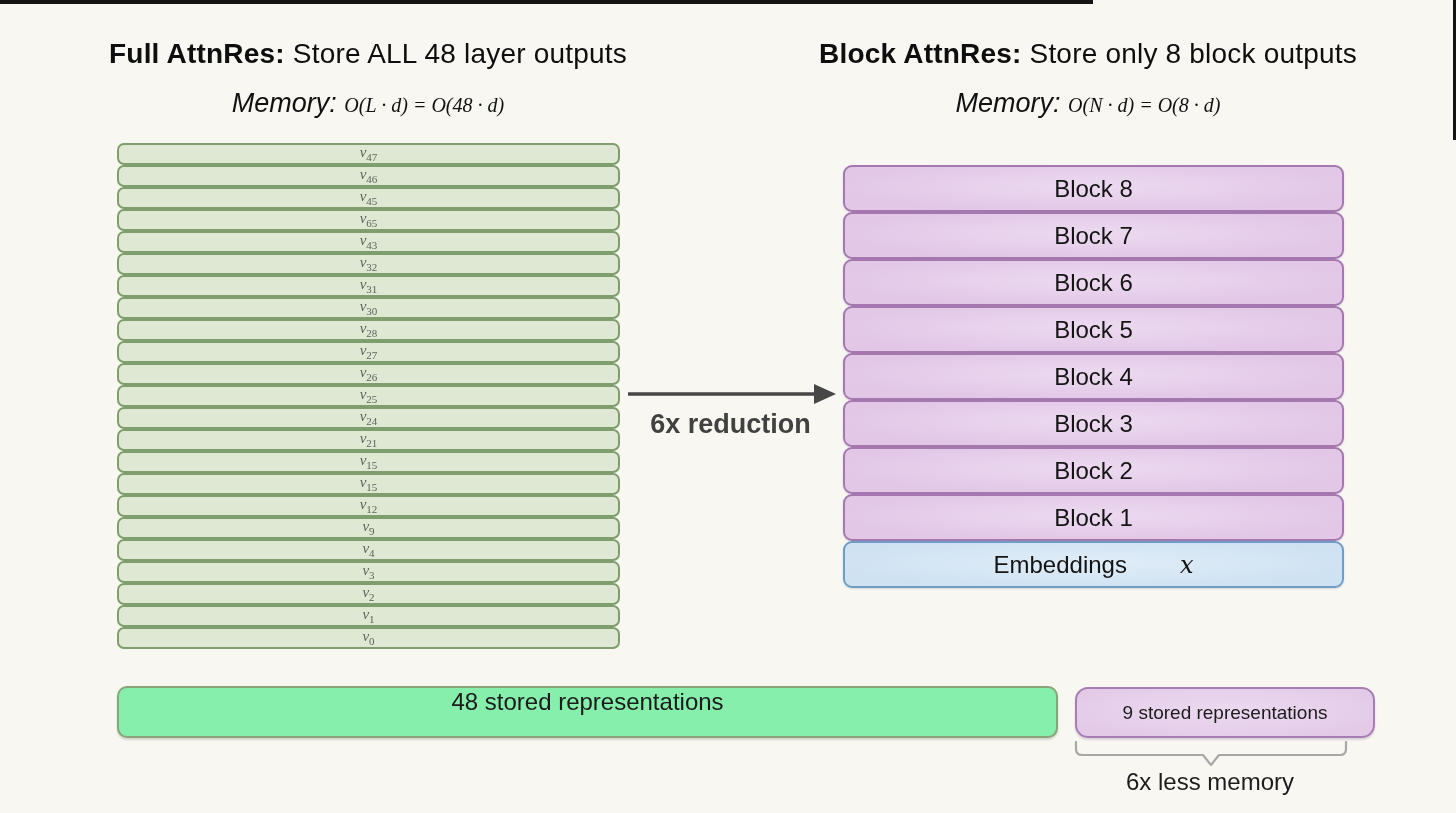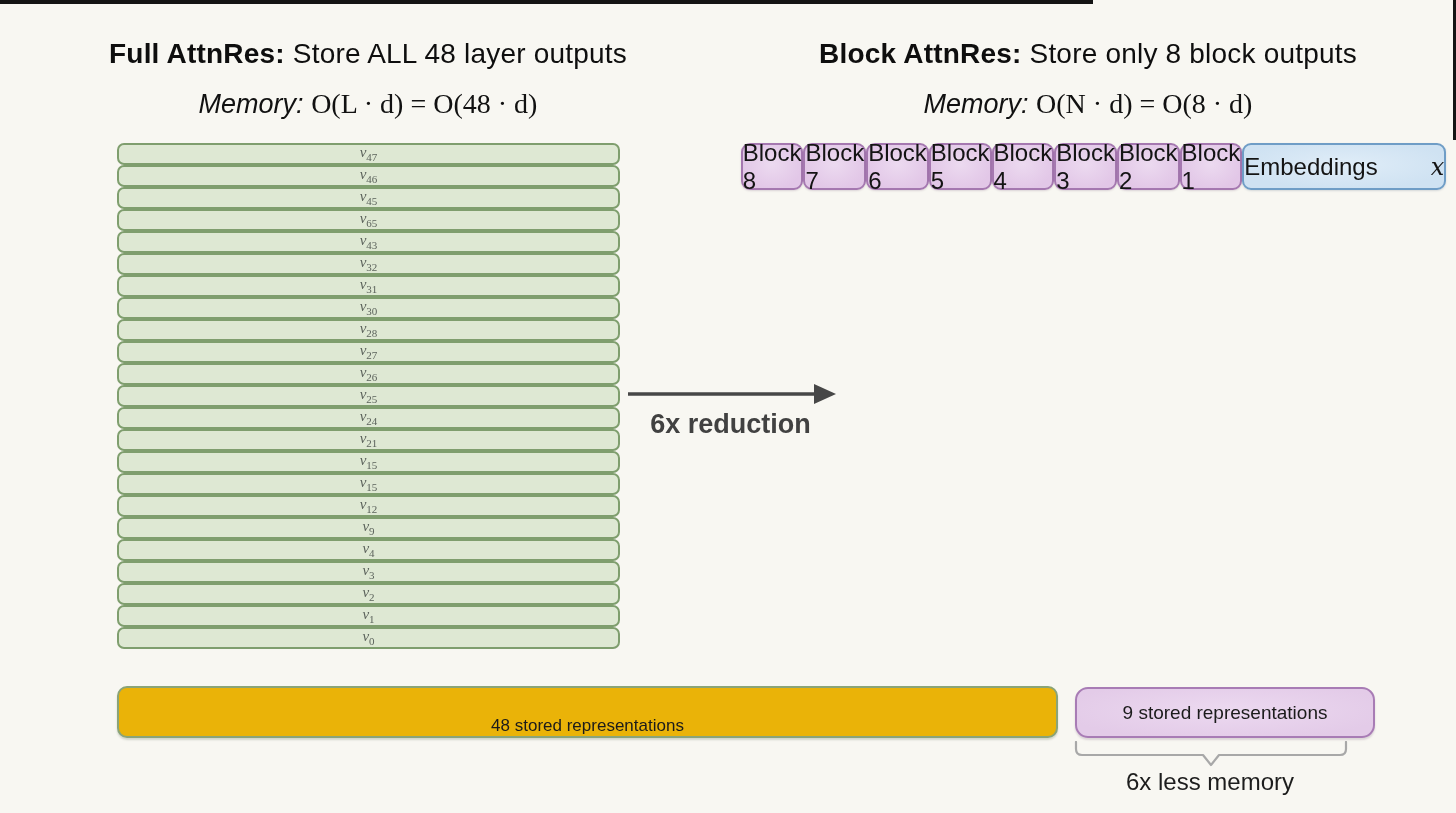--- a/index.html
+++ b/index.html
@@ -32,22 +32,22 @@
 
   .memory-line {
     position: absolute; top: 88px; width: 640px;
     text-align: center; white-space: nowrap;
     font-size: 27px; color: #111;
   }
   .memory-line.left  { left: 48px; }
   .memory-line.right { left: 768px; }
   .memory-prefix { font-style: italic; font-family: "Liberation Sans", sans-serif; }
   .memory-formula {
-    font-family: "Liberation Serif", "DejaVu Serif", serif;
-    font-size: 28px;
+    font-style: italic; font-family: "Liberation Serif", "DejaVu Serif", serif;
+    font-size: 20px;
   }
 
   
   .layer-stack {
     position: absolute; left: 117px; top: 143px; width: 503px;
   }
   .layer-row {
     box-sizing: border-box;
     height: 22px; width: 100%;
     background: #dee8d3;
@@ -64,22 +64,22 @@
   
   .arrow-svg { position: absolute; left: 622px; top: 381px; }
   .arrow-label {
     position: absolute; left: 618px; top: 409px; width: 225px;
     text-align: center; font-size: 27px; font-weight: 700; color: #414141;
     white-space: nowrap;
   }
 
   
   .block-stack {
-    position: absolute; left: 843px; top: 143px; width: 501px; height: 500px;
-    display: flex; justify-content: center;
+    position: absolute; left: 843px; top: 165px; width: 501px; height: 500px;
+    display: flex; flex-direction: column; justify-content: flex-start;
   }
   .block {
     box-sizing: border-box;
     height: 47px; width: 100%;
     border: 2.5px solid #a578b0;
     border-radius: 9px;
     background: radial-gradient(ellipse at 50% 45%, #ecdaf0 0%, #e2c7e7 75%);
     box-shadow: 0 1px 2px rgba(60,20,70,0.15);
     display: flex; align-items: center; justify-content: center;
     font-size: 24px; color: #141414;
@@ -92,26 +92,26 @@
   }
   .math-x {
     font-family: "DejaVu Serif", "Liberation Serif", serif;
     font-style: italic; font-size: 24px; margin-left: 7px;
   }
 
   
   .green-bar {
     position: absolute; left: 117px; top: 686px; width: 941px; height: 52px;
     box-sizing: border-box;
-    background: #eab308;
+    background: #86efac;
     border: 2px solid #8aa478;
     border-radius: 10px;
     box-shadow: 0 2px 2px rgba(40,60,30,0.18);
-    display: flex; align-items: flex-end; justify-content: center;
-    font-size: 17px; color: #1b1b1b;
+    display: flex; align-items: flex-start; justify-content: center;
+    font-size: 24px; color: #1b1b1b;
   }
   .purple-pill {
     position: absolute; left: 1075px; top: 687px; width: 300px; height: 51px;
     box-sizing: border-box;
     background: radial-gradient(ellipse at 50% 45%, #ecd9f0 0%, #e3cbe8 80%);
     border: 2.5px solid #a87cb5;
     border-radius: 13px;
     box-shadow: 0 2px 2px rgba(60,20,70,0.15);
     display: flex; align-items: center; justify-content: center;
     font-size: 19px; color: #1b1b1b; white-space: nowrap;

